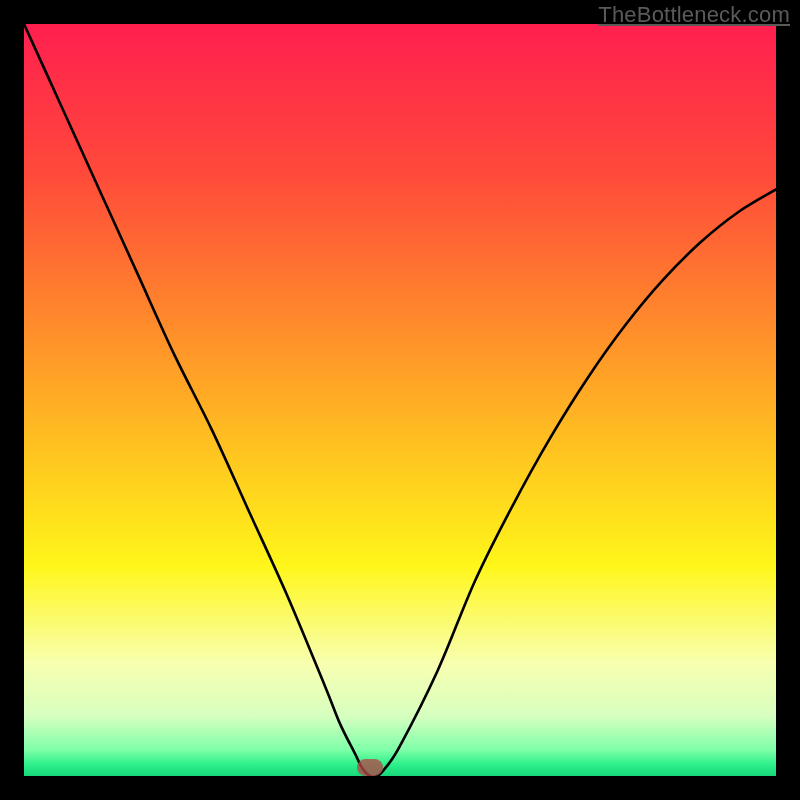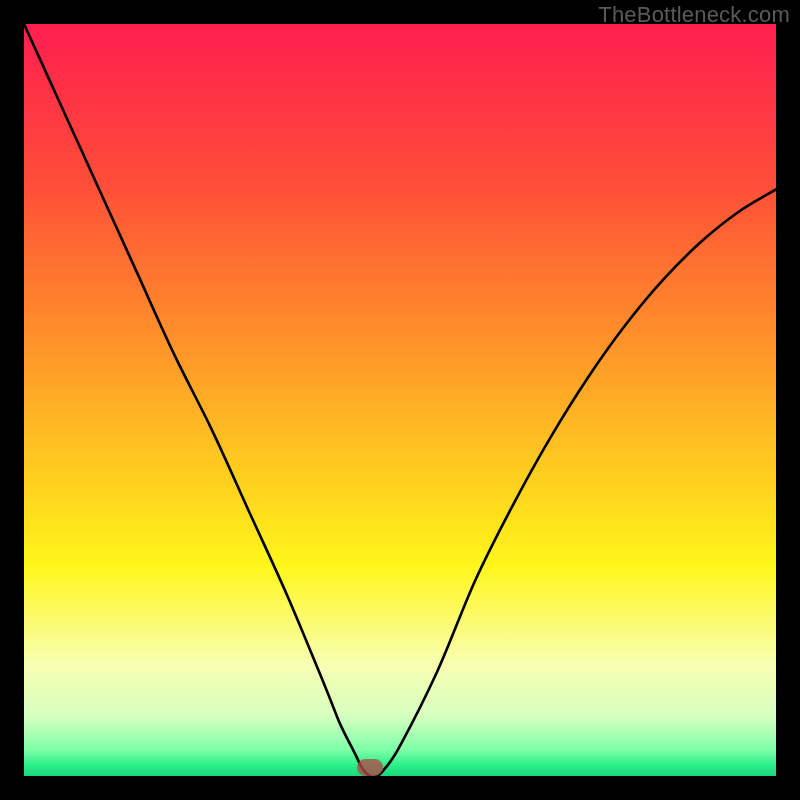--- a/index.html
+++ b/index.html
@@ -35,20 +35,21 @@
   }
   .watermark {
     position: absolute;
     top: 2px;
     right: 10px;
     color: #5a5a5a;
     font-size: 22px;
     font-weight: 500;
     letter-spacing: 0.2px;
     user-select: none;
+    text-decoration: underline;
   }
   svg.curve {
     position: absolute;
     left: 0;
     top: 0;
     width: 100%;
     height: 100%;
   }
   .marker {
     position: absolute;

